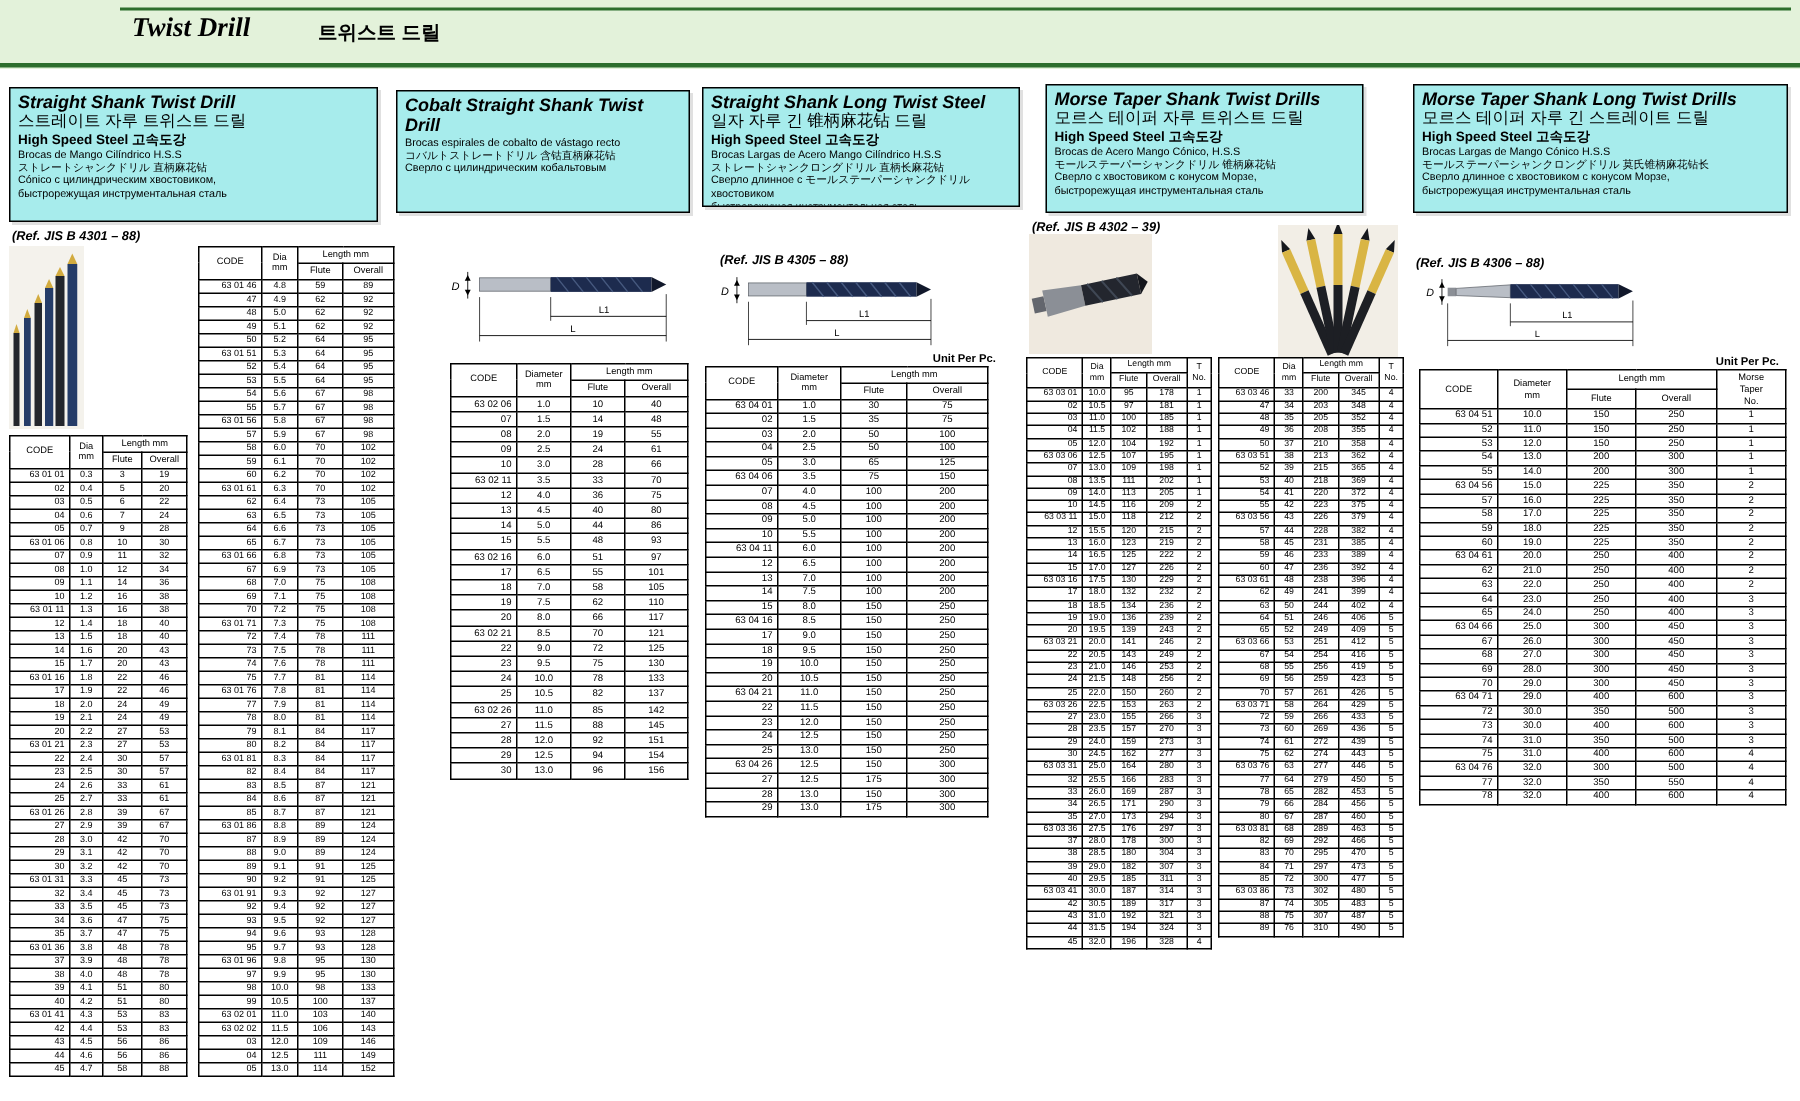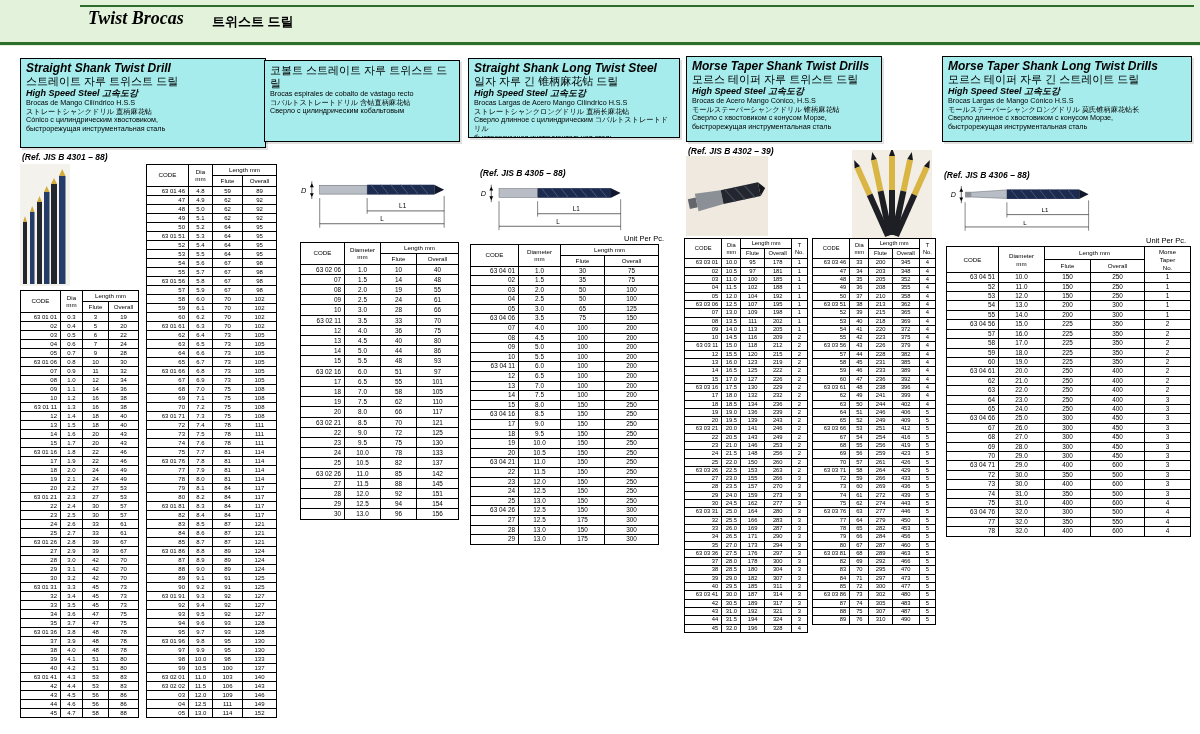--- a/index.html
+++ b/index.html
@@ -8,44 +8,44 @@
 
   
   .banner{position:absolute;left:0;top:0;width:1200px;height:46px;background:#e3f2da}
   .rule-top{position:absolute;left:80px;top:5px;width:1114px;height:2px;background:#2d6e2d}
   .rule-bottom{position:absolute;left:0;top:42px;width:1200px;height:3px;background:#2d6e2d}
   .title-en{position:absolute;left:88px;top:8px;font-family:"Liberation Serif",serif;font-style:italic;font-weight:bold;font-size:18px}
   .title-ko{position:absolute;left:212px;top:13px;font-weight:bold;font-size:13px}
 
   
   .col{position:absolute;top:56px;height:678px}
-  .col1{left:20px;width:254px}
+  .col1{left:6px;width:254px}
   .col2{left:264px;width:200px}
   .col3{left:468px;width:214px}
   .col4{left:684px;width:256px}
   .col5{left:942px;width:256px}
 
   
   .hbox{position:absolute;background:#a7ecec;border:1px solid #000;padding:3px 5px;overflow:hidden;box-shadow:2px 2px 0 rgba(0,0,0,.12)}
   .col1 .hbox{left:0;top:2px;width:246px;height:90px}
   .col2 .hbox{left:0;top:4px;width:196px;height:82px}
   .col3 .hbox{left:0;top:2px;width:212px;height:80px}
-  .col4 .hbox{left:2px;top:0;width:196px;height:86px}
+  .col4 .hbox{left:13px;top:0;width:212px;height:86px}
   .col5 .hbox{left:0;top:0;width:250px;height:86px}
   .ht1{font-size:12px;font-weight:bold;font-style:italic;line-height:1.12}
   .ht2{font-size:11px;font-weight:normal;line-height:1.18}
-  .ht3{font-size:9px;font-weight:bold;font-style:italic;line-height:1.2}
+  .ht3{font-size:9px;font-weight:bold;line-height:1.2}
   .ht4{font-size:7.2px;line-height:1.2}
 
   .ref{position:absolute;font-size:8.5px;font-weight:bold;font-style:italic;white-space:nowrap}
   .col1 .ref{left:2px;top:96px}
   .col3 .ref{left:12px;top:112px}
   .col4 .ref{left:4px;top:90px}
   .col5 .ref{left:2px;top:114px}
-  .unit{position:absolute;font-size:7.5px;font-weight:normal;white-space:nowrap}
+  .unit{position:absolute;font-size:7.5px;font-weight:bold;white-space:nowrap}
   .col3 .unit{right:18px;top:178px}
   .col5 .unit{right:12px;top:180px}
 
   
   .photo1{position:absolute;left:0;top:108px;width:50px;height:122px}
   .diag2{position:absolute;left:34px;top:118px;width:158px;height:58px}
   .diag3{position:absolute;left:8px;top:122px;width:158px;height:56px}
   .photo4a{position:absolute;left:2px;top:100px;width:82px;height:80px}
   .photo4b{position:absolute;left:168px;top:94px;width:80px;height:88px}
   .diag5{position:absolute;left:6px;top:122px;width:152px;height:58px}
@@ -89,21 +89,21 @@
   .t5 col:nth-child(1){width:52px}.t5 col:nth-child(2){width:46px}
   .t5 col:nth-child(3){width:46px}.t5 col:nth-child(4){width:54px}.t5 col:nth-child(5){width:46px}
 
   svg text{font-family:"Liberation Sans",sans-serif}
 </style>
 </head>
 <body>
 
 <div class="banner">
   <div class="rule-top"></div>
-  <span class="title-en">Twist Brocas</span>
+  <span class="title-en">Twist Drill</span>
   <span class="title-ko">트위스트 드릴</span>
   <div class="rule-bottom"></div>
 </div>
 
 <section class="col col1">
   <div class="hbox">
     <div class="ht1">Straight Shank Twist Drill</div>
     <div class="ht2">스트레이트 자루 트위스트 드릴</div>
     <div class="ht3">High Speed Steel 고속도강</div>
     <div class="ht4">Brocas de Mango Cilíndrico H.S.S</div>
@@ -795,21 +795,21 @@
           <td>13.0</td>
           <td>114</td>
           <td>152</td>
         </tr>
       </tbody>
   </table>
 </section>
 
 <section class="col col2">
   <div class="hbox">
-    <div class="ht2">코볼트 스트레이트 자루 트위스트 드릴</div>
+    <div class="ht1">Cobalt Straight Shank Twist Drill</div>
     <div class="ht4">Brocas espirales de cobalto de vástago recto</div>
     <div class="ht4">コバルトストレートドリル  含钴直柄麻花钻</div>
     <div class="ht4">Сверло с цилиндрическим кобальтовым</div>
 
   </div>
 
   <svg class="diag2" viewBox="0 0 160 58">
     <text x="3" y="19" font-size="7.5" font-style="italic">D</text>
     <line x1="14" y1="7" x2="14" y2="25" stroke="#000" stroke-width="0.6"></line>
     <polygon points="14,9 12,13 16,13" fill="#000"></polygon>
@@ -1002,21 +1002,21 @@
   </table>
 </section>
 
 <section class="col col3">
   <div class="hbox">
     <div class="ht1">Straight Shank Long Twist Steel</div>
     <div class="ht2">일자 자루 긴 锥柄麻花钻 드릴</div>
     <div class="ht3">High Speed Steel 고속도강</div>
     <div class="ht4">Brocas Largas de Acero Mango Cilíndrico H.S.S</div>
     <div class="ht4">ストレートシャンクロングドリル  直柄长麻花钻</div>
-    <div class="ht4">Сверло длинное с цилиндрическим コバルトストレートドリル</div>
+    <div class="ht4">Сверло длинное с モールステーパーシャンクドリル хвостовиком</div>
     <div class="ht4">быстрорежущая инструментальная сталь</div>
   </div>
   <div class="ref">(Ref. JIS B 4305 – 88)</div>
 
   <svg class="diag3" viewBox="0 0 160 58">
     <text x="3" y="19" font-size="7.5" font-style="italic">D</text>
     <line x1="14" y1="7" x2="14" y2="25" stroke="#000" stroke-width="0.6"></line>
     <polygon points="14,9 12,13 16,13" fill="#000"></polygon>
       <polygon points="14,23 12,19 16,19" fill="#000"></polygon>
     <g>

